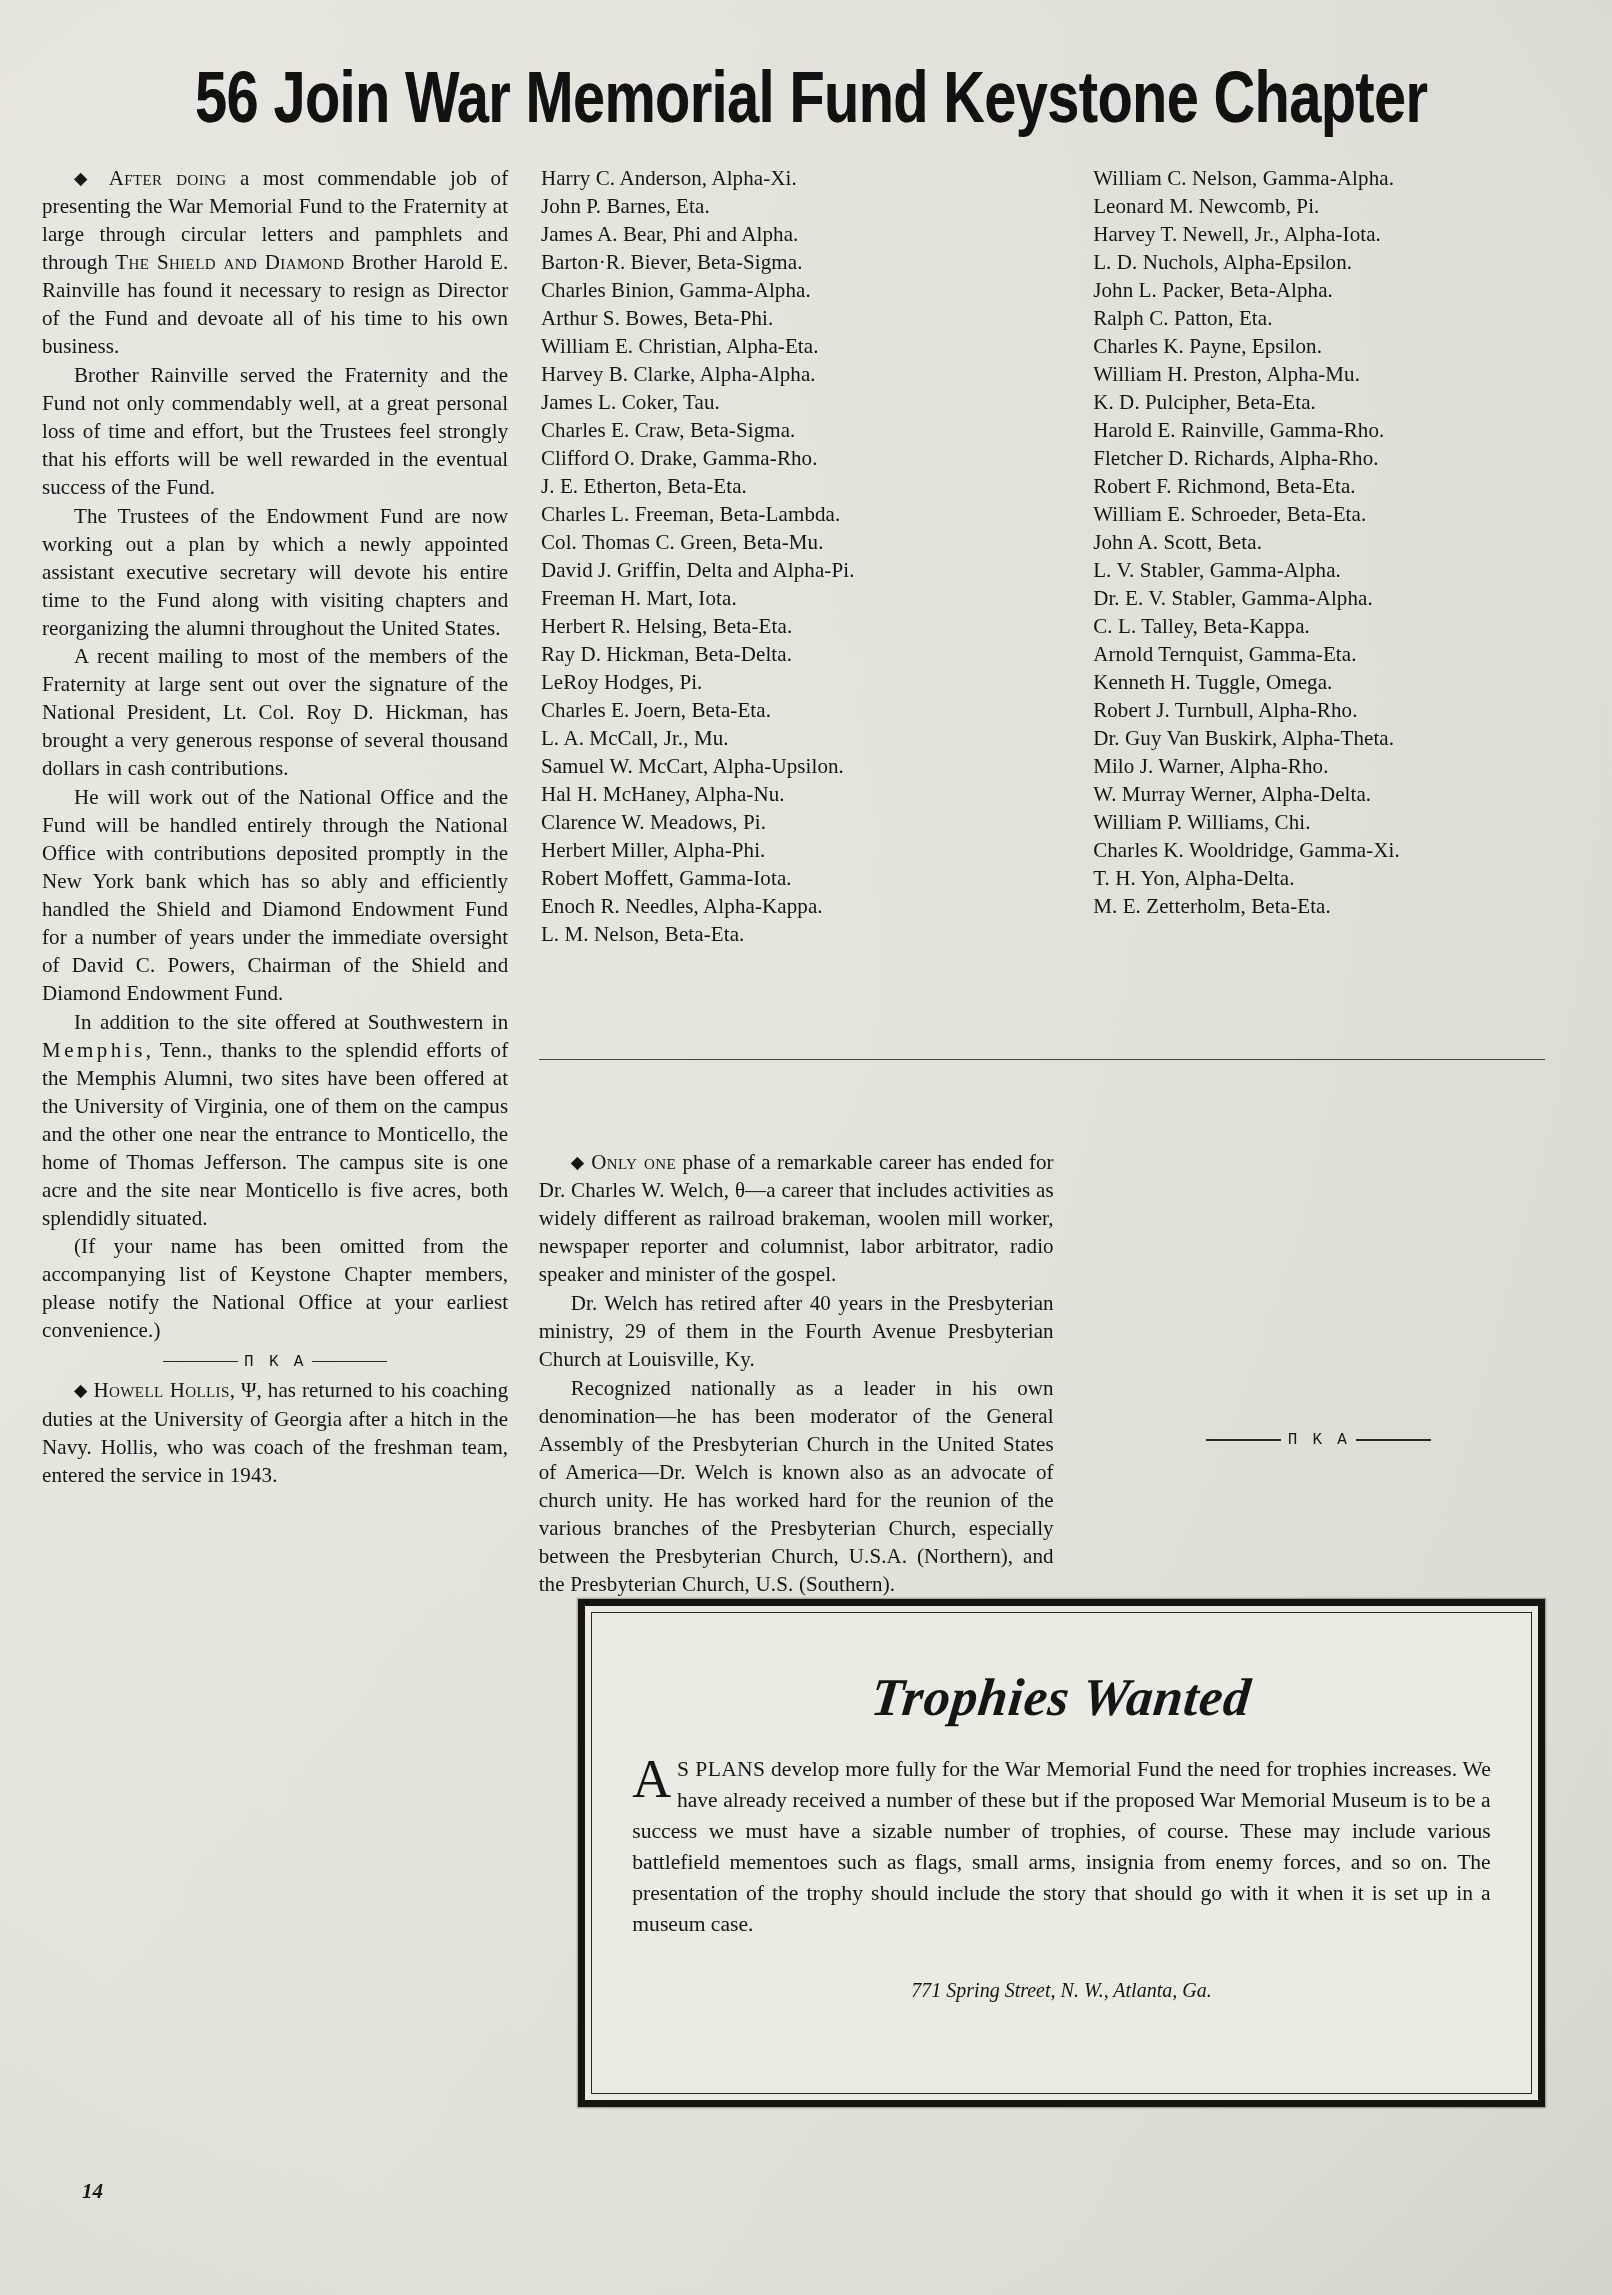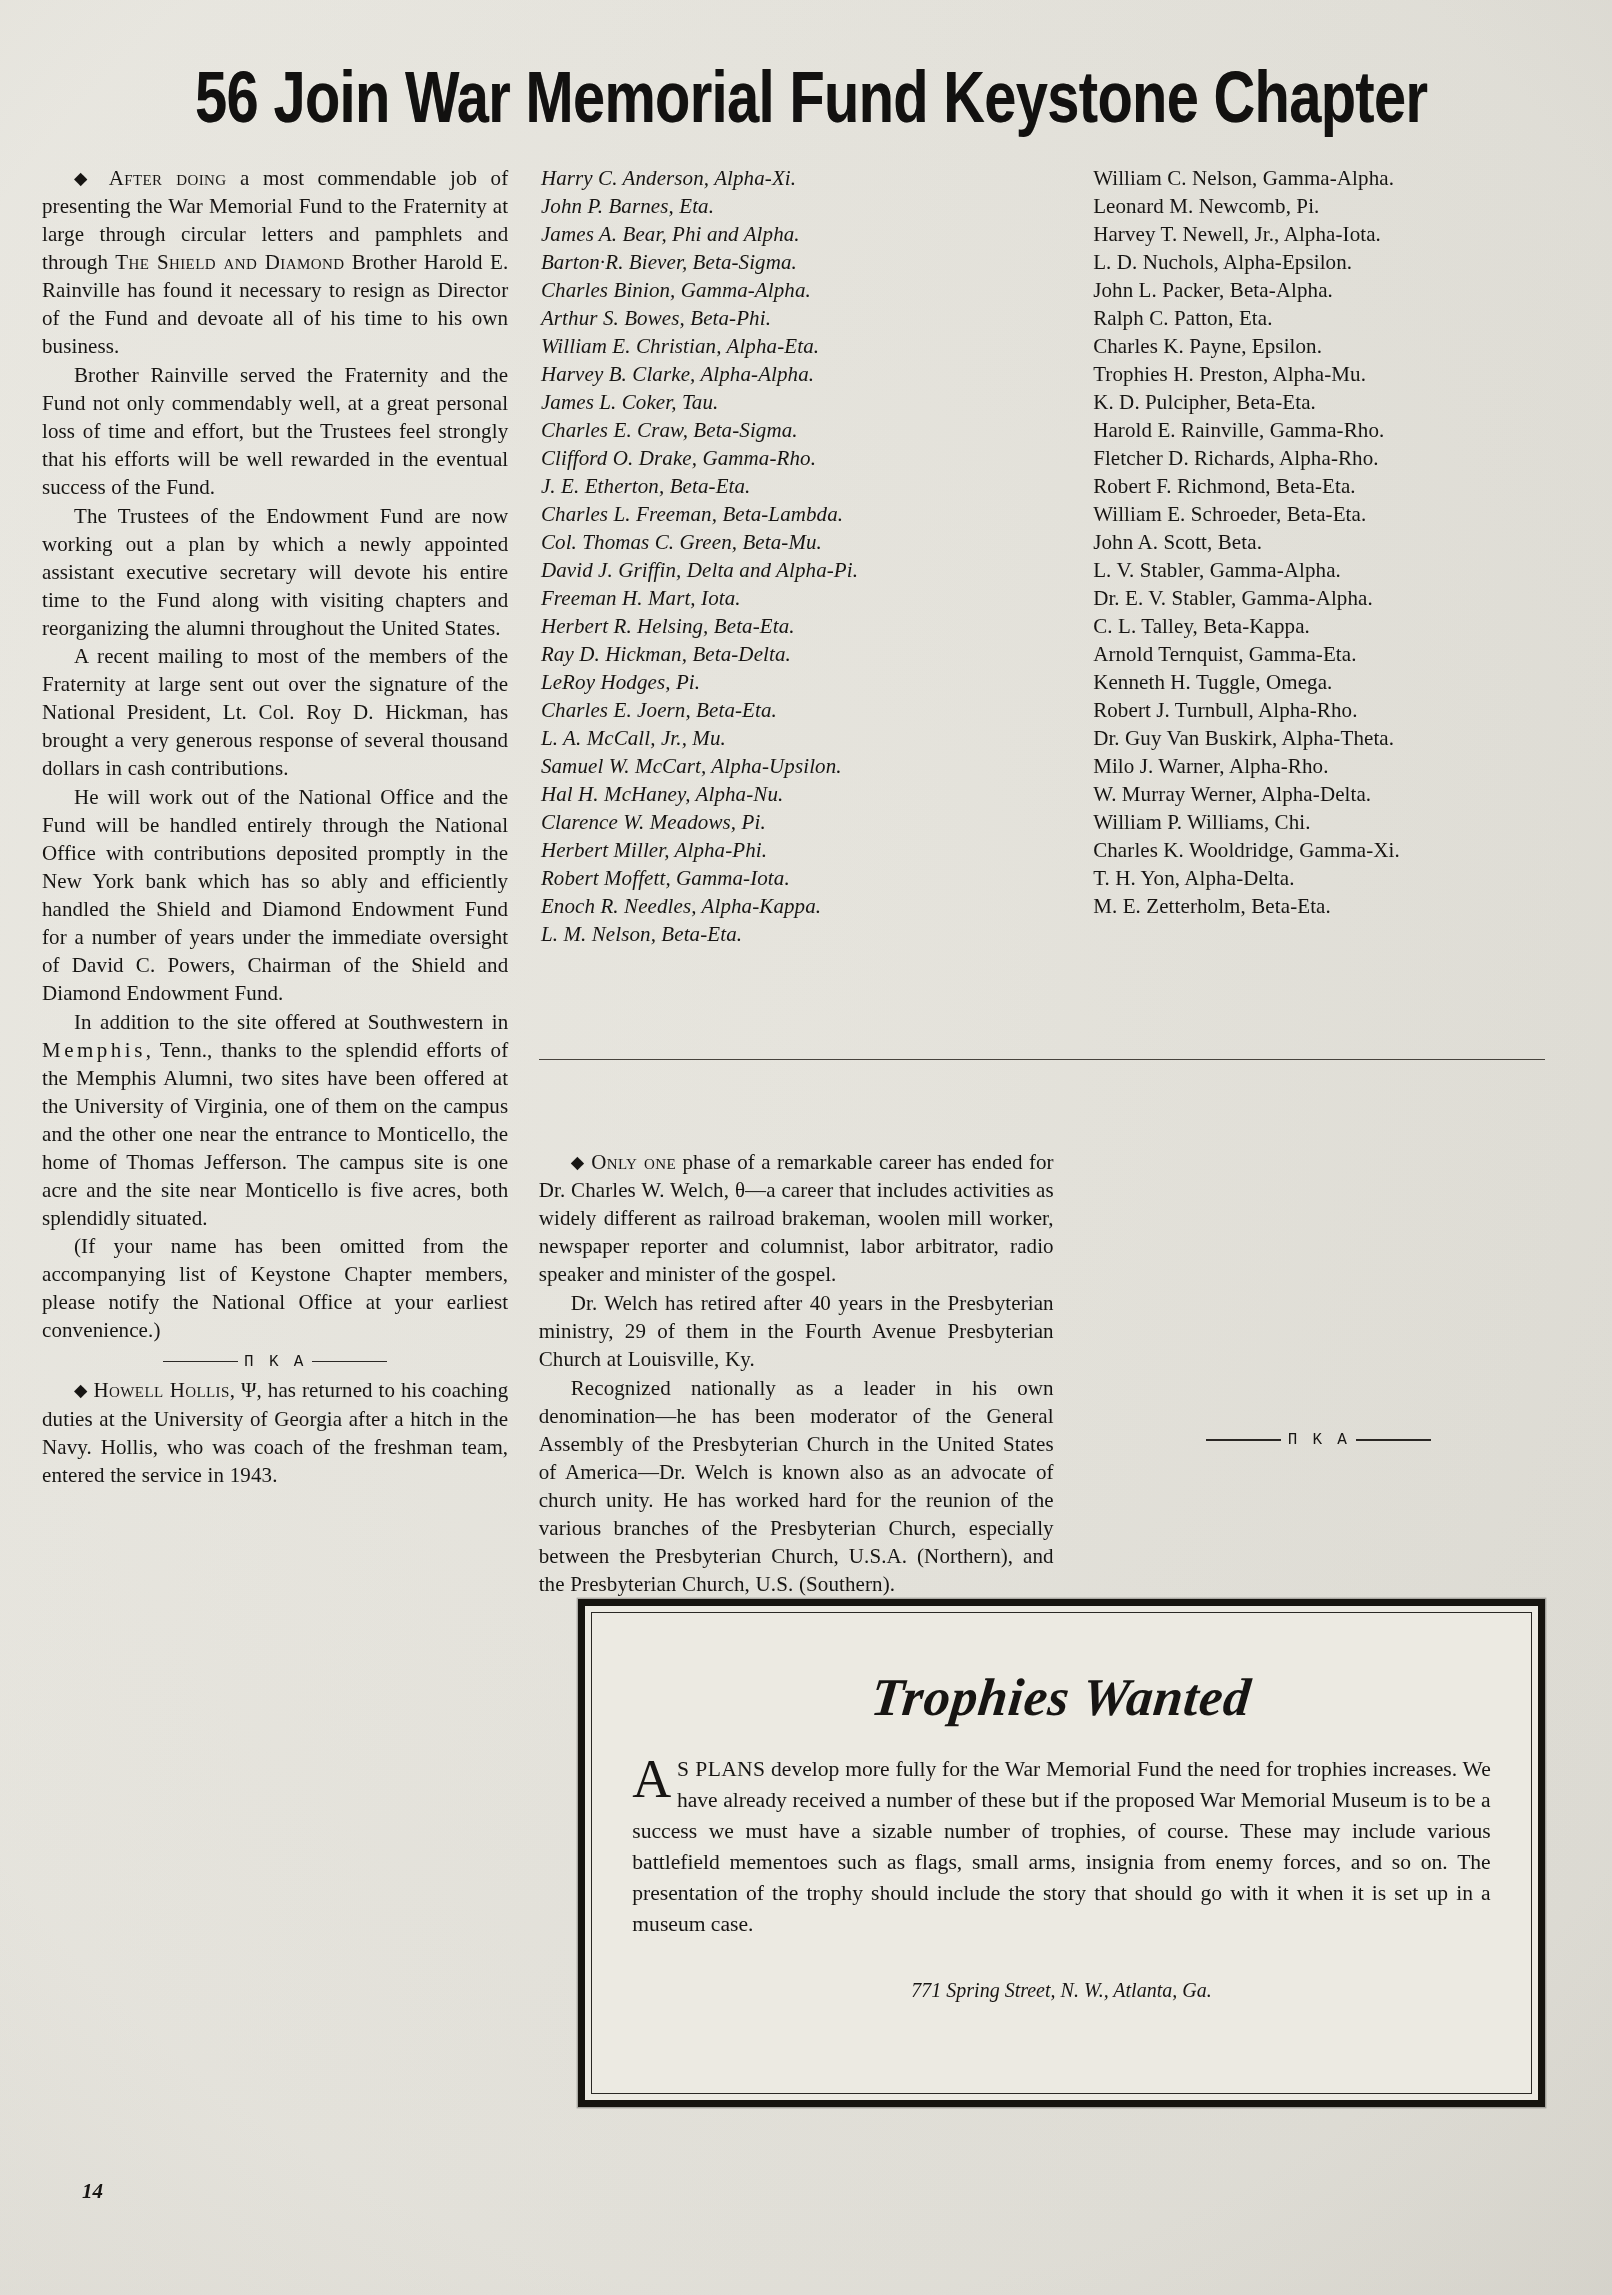--- a/index.html
+++ b/index.html
@@ -43,21 +43,21 @@
 
   
   .cols {
     position:absolute;
     top:136px; left:0; width:1531px;
     display:flex;
     gap:16px;
   }
   .col { width:498px; padding-right:0; }
   .col.c1 { width:480px; }
-  .col.c2 { width:515px; margin-left:16.7px;font-style:italic;}
+  .col.c2 { width:515px; margin-left:16.7px;}
   .col.c3 { width:494px; margin-left:36px;}
 
   p.body {
     margin:0 0 0.7px 0;
     font-size:21px;
     line-height:28px;
     text-align:justify;
     text-indent:32px;
     letter-spacing:0.1px;
     word-spacing:0.3px;
@@ -214,21 +214,21 @@
 
     <div class="col c3">
       <ul class="names">
         <li>William C. Nelson, Gamma-Alpha.</li>
         <li>Leonard M. Newcomb, Pi.</li>
         <li>Harvey T. Newell, Jr., Alpha-Iota.</li>
         <li>L. D. Nuchols, Alpha-Epsilon.</li>
         <li>John L. Packer, Beta-Alpha.</li>
         <li>Ralph C. Patton, Eta.</li>
         <li>Charles K. Payne, Epsilon.</li>
-        <li>Trophies H. Preston, Alpha-Mu.</li>
+        <li>William H. Preston, Alpha-Mu.</li>
         <li>K. D. Pulcipher, Beta-Eta.</li>
         <li>Harold E. Rainville, Gamma-Rho.</li>
         <li>Fletcher D. Richards, Alpha-Rho.</li>
         <li>Robert F. Richmond, Beta-Eta.</li>
         <li>William E. Schroeder, Beta-Eta.</li>
         <li>John A. Scott, Beta.</li>
         <li>L. V. Stabler, Gamma-Alpha.</li>
         <li>Dr. E. V. Stabler, Gamma-Alpha.</li>
         <li>C. L. Talley, Beta-Kappa.</li>
         <li>Arnold Ternquist, Gamma-Eta.</li>

